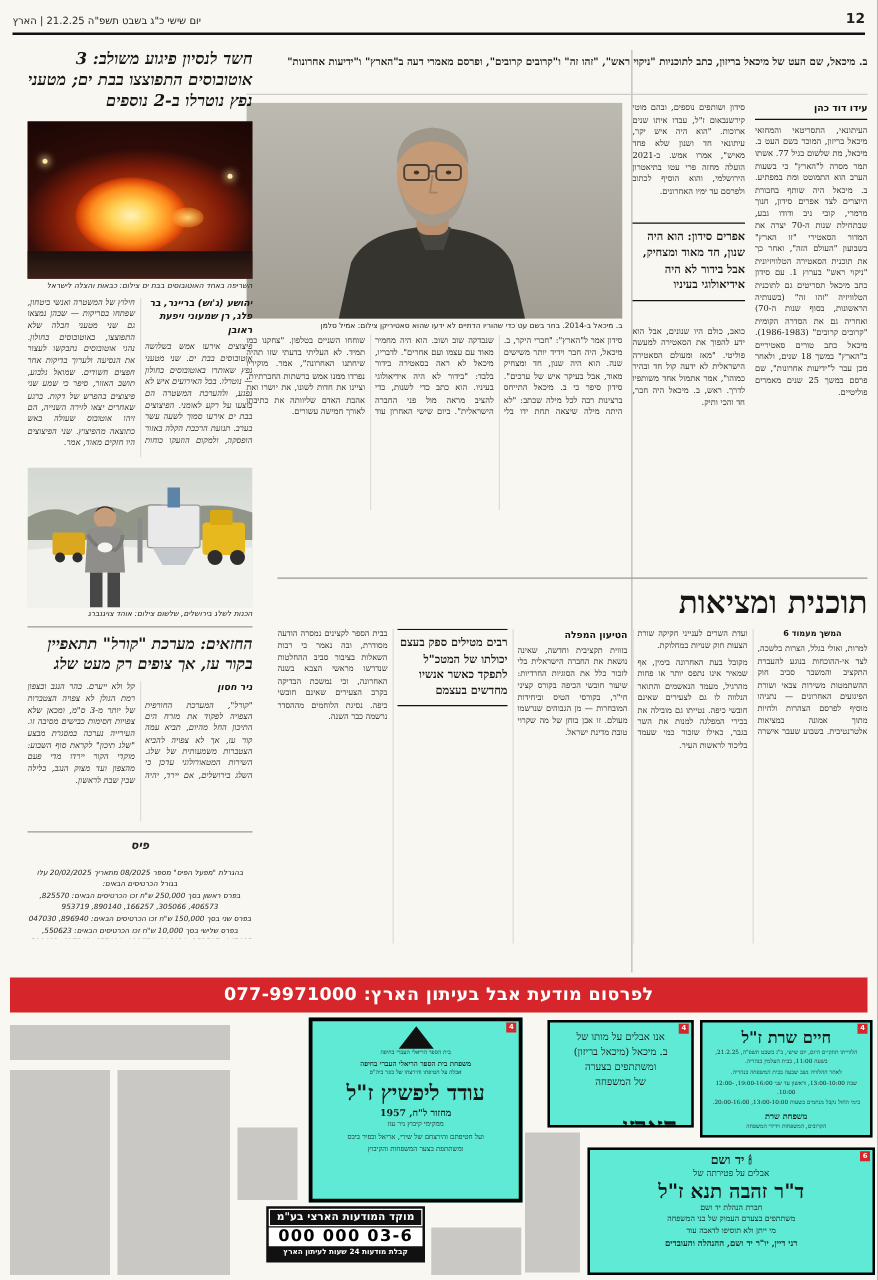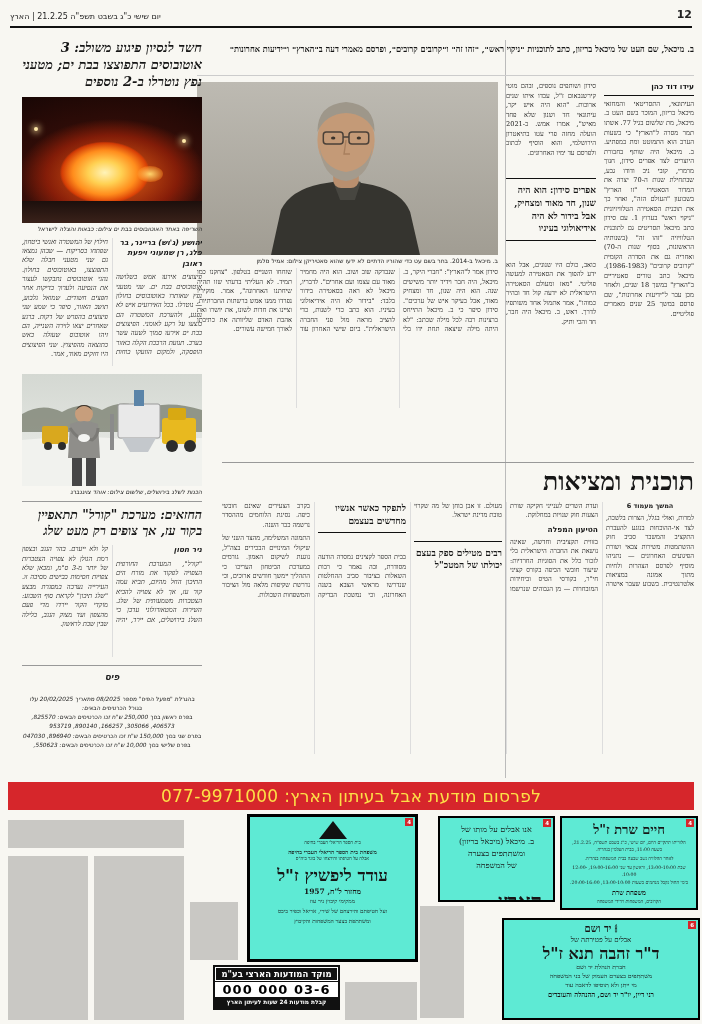--- a/index.html
+++ b/index.html
@@ -65,43 +65,43 @@
   .section2 { position:absolute; right:8px; top:462px; width:472px; border-top:1px solid #999; padding-top:4px; }
   .s2-head { font-size:25px; font-weight:bold; text-align:right; }
   .s2-cols { margin-top:6px; column-count:5; column-gap:8px; column-rule:1px solid #ddd;
     font-size:6.5px; line-height:1.45; text-align:justify; height:252px; overflow:hidden; }
   .s2-cols p { margin-bottom:4px; }
   .cont-marker { font-family:"DejaVu Sans", sans-serif; font-weight:bold; font-size:6.5px; text-align:center; margin-bottom:3px; }
   .s2-sub { font-family:"DejaVu Sans", sans-serif; font-weight:bold; font-size:7.5px; margin:4px 0 2px; text-align:right; }
   
   .banner {
     position:absolute; left:8px; right:8px; top:782px; height:28px; background:#d6262b;
-    color:#fde047; display:flex; align-items:center; justify-content:center;
-    font-family:"DejaVu Sans", sans-serif; font-weight:normal; font-size:17px; letter-spacing:.3px;
+    color:#ffffff; display:flex; align-items:center; justify-content:center;
+    font-family:"DejaVu Sans", sans-serif; font-weight:bold; font-size:14px; letter-spacing:.3px;
   }
   
   .obits { position:absolute; left:0; top:814px; width:702px; height:210px; }
   .obit { position:absolute; background:#5eead4; border:2px solid #000; text-align:center; overflow:hidden; }
   .badge { position:absolute; top:1px; right:2px; background:#d6262b; color:#fff;
     font-family:"DejaVu Sans", sans-serif; font-size:5.5px; font-weight:bold; padding:0 2px; line-height:8px; }
   .obit-sharet { right:4px; top:2px; width:138px; height:94px; padding:4px 6px; }
   .obit-sharet .t { font-size:13px; font-weight:bold; }
   .obit-sharet .s { font-size:4.6px; line-height:1.5; color:#222; margin-top:2px; }
   .obit-sharet .sig { font-size:6.5px; font-weight:bold; margin-top:2px; }
   .obit-haaretz { right:147px; top:2px; width:117px; height:86px; padding:6px 5px; }
   .obit-haaretz .l { font-size:8px; line-height:1.5; }
   .obit-haaretz .logo { font-size:20px; font-weight:bold; margin-top:17px; text-align:right; padding-right:6px; }
   .obit-lip { right:284px; top:0px; width:171px; height:148px; border-width:3px; padding:4px 6px; }
   .tri { width:0; height:0; margin:0 auto; border-left:14px solid transparent; border-right:14px solid transparent; border-bottom:18px solid #111; }
   .obit-lip .org { font-size:4.6px; line-height:1.4; margin-top:1px; }
   .obit-lip .o1 { font-size:5.6px; font-weight:bold; margin-top:3px; }
   .obit-lip .name { font-size:17px; font-weight:bold; margin-top:2px; }
   .obit-lip .cls { font-size:7.5px; font-weight:bold; margin-top:1px; }
   .obit-lip .ln { font-size:5.6px; margin-top:2px; line-height:1.4; }
-  .obit-zhava { right:2px; top:104px; width:198px; height:102px; border-width:2.5px; padding:3px 8px; }
+  .obit-zhava { right:2px; top:104px; width:230px; height:102px; border-width:2.5px; padding:3px 8px; }
   .obit-zhava .yv { font-size:10px; font-weight:bold; }
   .obit-zhava .flame { color:#111; font-size:9px; }
   .obit-zhava .l1 { font-size:7px; margin-top:1px; }
   .obit-zhava .name { font-size:16px; font-weight:bold; }
   .obit-zhava .ln { font-size:6.2px; line-height:1.45; }
   .obit-zhava .last { font-size:6.8px; font-weight:bold; margin-top:1px; }
   .hotline { position:absolute; left:213px; top:151px; width:127px; height:45px; background:#111; padding:2px; }
   .hotline .r1 { border:1px solid #fff; color:#fff; font-family:"DejaVu Sans", sans-serif; font-weight:bold; font-size:8.5px; text-align:center; line-height:12px; }
   .hotline .r2 { background:#fff; color:#000; margin-top:1px; font-family:"DejaVu Sans", sans-serif; font-weight:bold; font-size:13px; text-align:center; line-height:15px; letter-spacing:1px; }
   .hotline .r3 { color:#fff; font-family:"DejaVu Sans", sans-serif; font-weight:bold; font-size:5.8px; text-align:center; line-height:11px; }
@@ -169,25 +169,25 @@
         <div class="below-cols">סידון אמר ל"הארץ": "חברי היקר, ב. מיכאל, היה חבר וידיד יותר משישים שנה. הוא היה שנון, חד ומצחיק מאוד, אבל בעיקר איש של ערכים". סידון סיפר כי ב. מיכאל התייחס ברצינות רבה לכל מילה שכתב: "לא היתה מילה שיצאה תחת ידו בלי שנבדקה שוב ושוב. הוא היה מחמיר מאוד עם עצמו ועם אחרים". לדבריו, מיכאל לא ראה בסאטירה בידור בלבד: "בידור לא היה אידיאולוגי בעיניו. הוא כתב כדי לשנות, כדי להציב מראה מול פני החברה הישראלית". ביום שישי האחרון עוד שוחחו השניים בטלפון. "צחקנו כמו תמיד. לא העליתי בדעתי שזו תהיה שיחתנו האחרונה", אמר. מוקיריו נפרדו ממנו אמש ברשתות החברתיות, וציינו את חדות לשונו, את יושרו ואת אהבת האדם שליוותה את כתיבתו לאורך חמישה עשורים.</div>
       </div>
     </div>
   </div>
 
   <div class="section2">
     <h2 class="s2-head">תוכנית ומציאות</h2>
     <div class="s2-cols">
       <div class="cont-marker">המשך מעמוד 6</div>
       <p>למרות, ואולי בגלל, הצרות בלשכה, לצד אי-ההוכחות בנוגע להעברת התקציב והמשבר סביב חוק ההשתמטות משירות צבאי ושורת הפיגועים האחרונים — נתניהו מוסיף לפרסם הצהרות ולחיות מתוך אמונה במציאות אלטרנטיבית. בשבוע שעבר אישרה ועדת השרים לענייני חקיקה שורת הצעות חוק שנויות במחלוקת.</p>
+      <p>מקובל בעת האחרונה בימין, אף שמאיר אינו נתפס יותר או פחות מהרגיל, מעמד הנאשמים והתואר הנלווה לו גם לצעירים שאינם חובשי כיפה. נטייתו גם מובילה את בכירי המפלגה למנות את השר בגבר, כאילו שזכור כמי שעמד בליכוד לראשות העיר.</p>
       <div class="s2-sub">הטיעון המפלה</div>
       <p>בזווית תקציבית וחדשה, שאינה נושאת את החברה הישראלית בלי לזכור כלל את הסוגיות החרדיות: שיעור חובשי הכיפה בקורס קציני חי"ר, בקורסי הטיס וביחידות המובחרות — מן הגבוהים שנרשמו מעולם. זו אבן בוחן של מה שקרוי טובת מדינת ישראל.</p>
       <div class="pullquote">רבים מטילים ספק בעצם יכולתו של המטכ"ל לתפקד כאשר אנשיו מחדשים בעצמם</div>
       <p>בבית הספר לקצינים נמסרה הודעה מסודרת, ובה נאמר כי רבות השאלות בציבור סביב ההחלטות שנדרשו מראשי הצבא בשנה האחרונה, וכי נמשכת הבדיקה בקרב הצעירים שאינם חובשי כיפה. נסיגת הלוחמים מההסדר נרשמה כבר השנה.</p>
-      <p>התמונה המשלימה, מהצד השני של שיקולי המינויים הבכירים בצה"ל, נוגעת לשיקום האמון. גורמים במערכת הביטחון העריכו כי התהליך יימשך חודשים ארוכים, וכי נדרשת שקיפות מלאה מול הציבור והמשפחות השכולות.</p>
     </div>
   </div>
 
   <div class="left-rail">
     <h2 class="rail-headline">חשד לנסיון פיגוע משולב: 3 אוטובוסים התפוצצו בבת ים; מטעני נפץ נוטרלו ב-2 נוספים</h2>
     <div class="photo-fire">
       <div class="glow"></div>
       <span class="lamp" style="left:12px; top:30px;"></span>
       <span class="lamp" style="left:160px; top:42px;"></span>
       <div class="road"></div>

